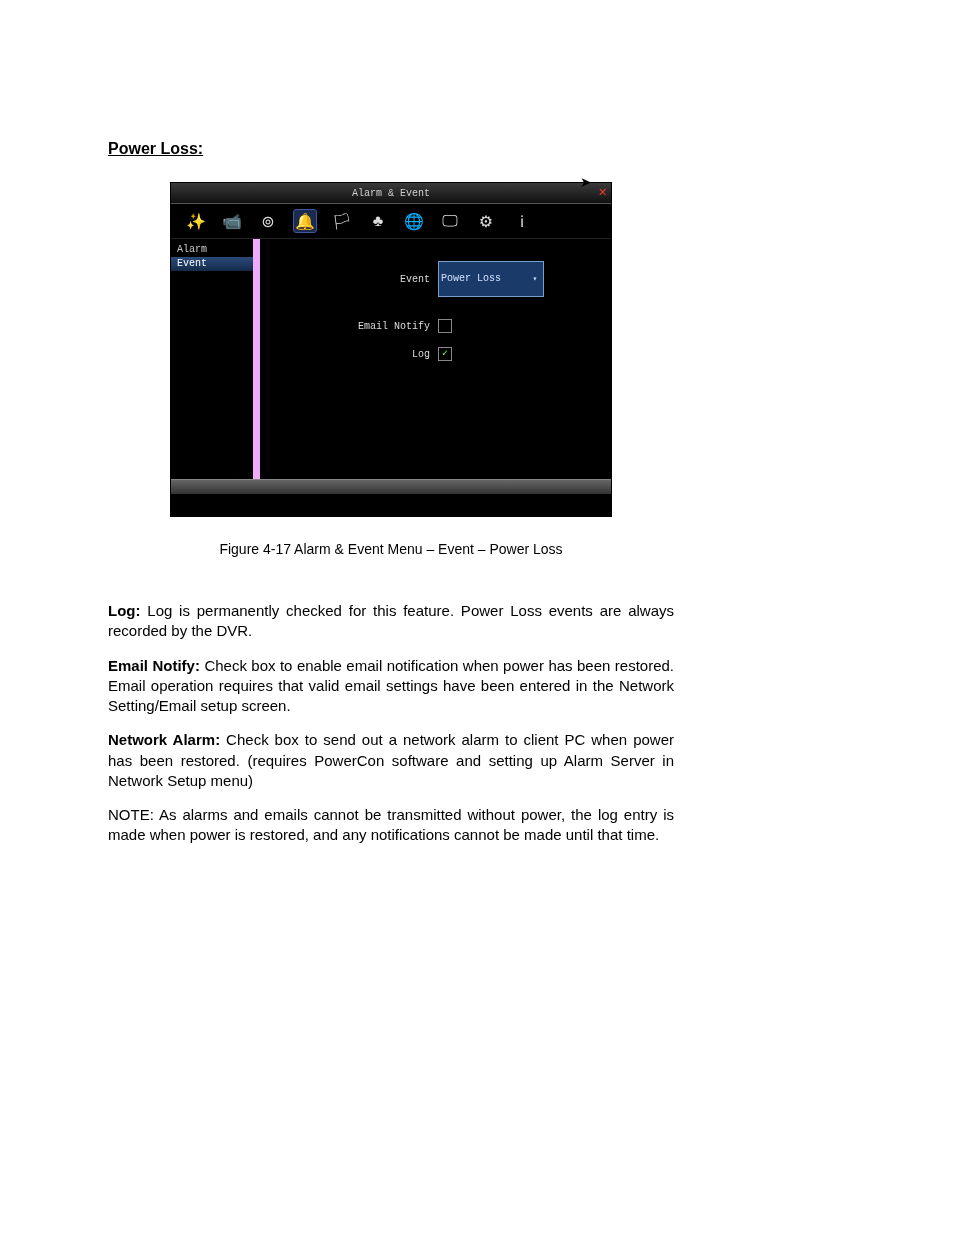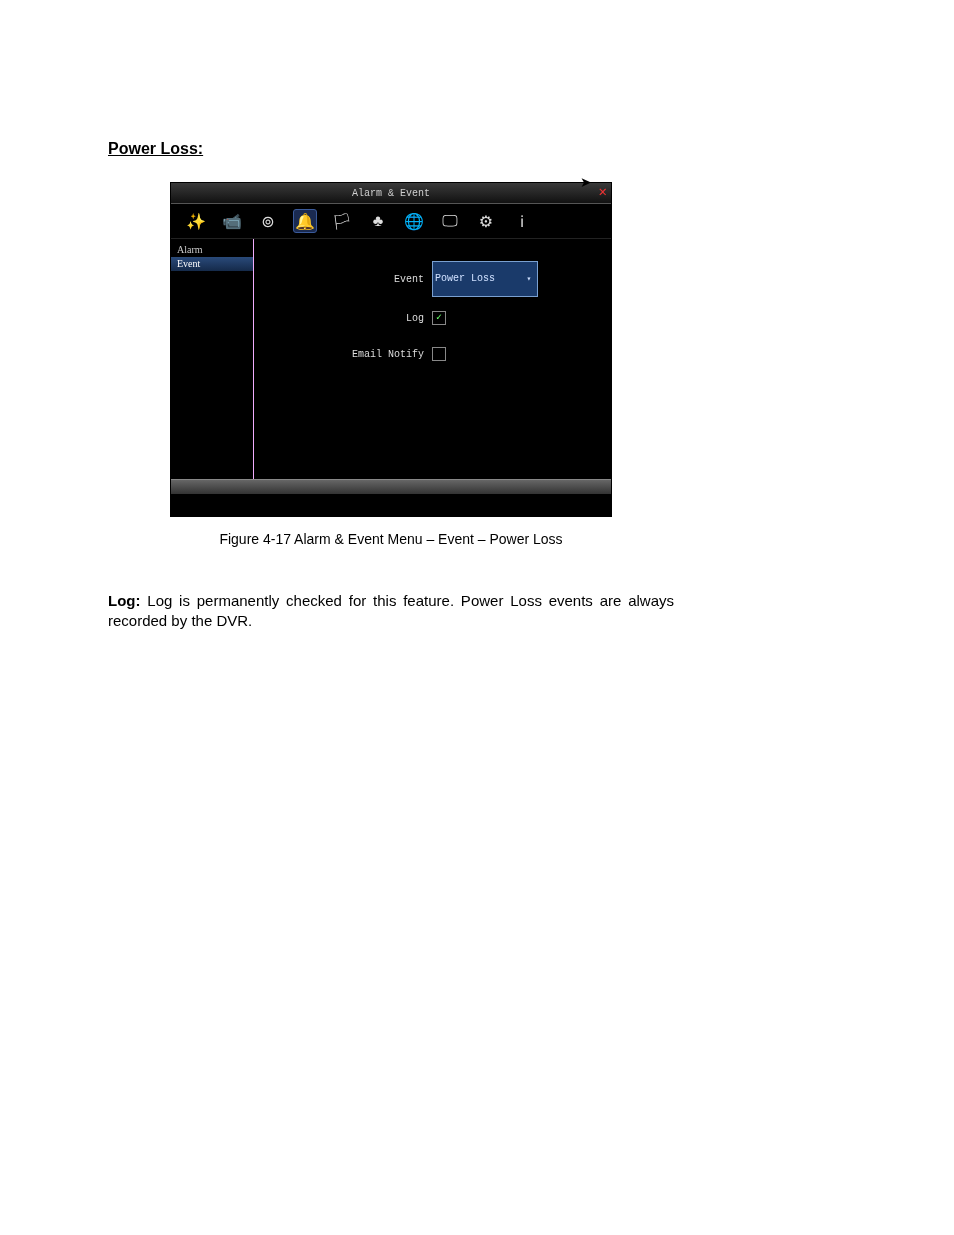--- a/index.html
+++ b/index.html
@@ -86,23 +86,23 @@
     border: 1px solid #3a5a9a;
     border-radius: 3px;
   }
   .content-row {
     display: flex;
     min-height: 240px;
   }
   .sidebar {
     width: 82px;
     background: #000;
-    border-right: 1px solid #f0abfc;
+    border-right: 7px solid #f0abfc;
     padding-top: 4px;
-    font-family: Liberation Serif, serif;
+    font-family: Liberation Mono, monospace;
     font-size: 10px;
     color: #ccc;
   }
   .sidebar .item {
     padding: 0 6px;
     line-height: 14px;
   }
   .sidebar .item.selected {
     background: linear-gradient(#2a4a7a, #152a4a);
     color: #fff;
@@ -165,21 +165,21 @@
     background: linear-gradient(#666, #333);
     border-top: 1px solid #888;
   }
   .black-bottom {
     height: 22px;
     background: #000;
   }
   .caption {
     text-align: center;
     font-size: 14px;
-    margin-top: 14px;
+    margin-top: 24px;
     margin-bottom: 44px;
   }
   .body-text p {
     font-size: 15px;
     line-height: 1.35;
     margin: 0 0 14px 0;
     text-align: justify;
   }
   .body-text b {
     font-weight: bold;
@@ -219,36 +219,39 @@
         </div>
 
         <div class="panel">
           <div class="row">
             <div class="label">Event</div>
             <div class="select-box">
               <span>Power Loss</span>
               <span class="arrow">▾</span>
             </div>
           </div>
+          <div class="row" style="margin-top:22px;">
+            <div class="label">Email Notify</div>
+            <div class="cb"></div>
+          </div>
           <div class="row">
             <div class="label">Log</div>
             <div class="cb">✓</div>
           </div>
-          <div class="row" style="margin-top:22px;">
-            <div class="label">Email Notify</div>
-            <div class="cb"></div>
-          </div>
         </div>
       </div>
 
       <div class="statusbar"></div>
       <div class="black-bottom"></div>
     </div>
 
     <div class="caption">Figure 4-17 Alarm &amp; Event Menu – Event – Power Loss</div>
   </div>
 
   <div class="body-text">
     <p><b>Log:</b><span> Log is permanently checked for this feature. Power Loss events are always recorded by the DVR.</span></p>
+    <p><b>Email Notify:</b><span> Check box to enable email notification when power has been restored.  Email operation requires that valid email settings have been entered in the Network Setting/Email setup screen.</span></p>
+    <p><b>Network Alarm:</b><span> Check box to send out a network alarm to client PC when power has been restored. (requires PowerCon software and setting up Alarm Server in Network Setup menu)</span></p>
+    <p>NOTE: As alarms and emails cannot be transmitted without power, the log entry is made when power is restored, and any notifications cannot be made until that time.</p>
   </div>
 </div>
 
 <div class="cursor-outside">➤</div>
 
 </body></html>

